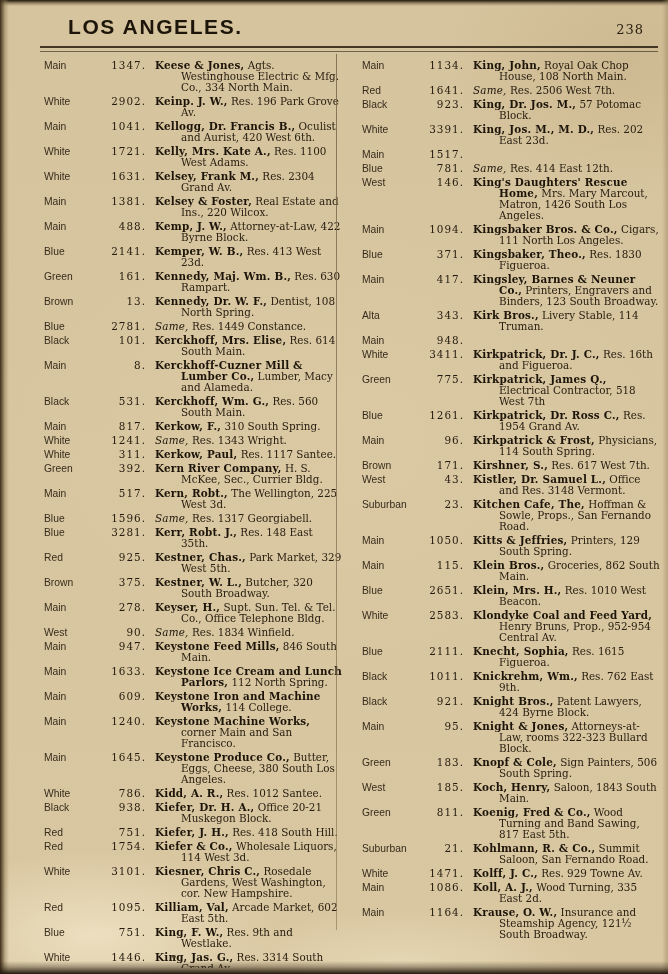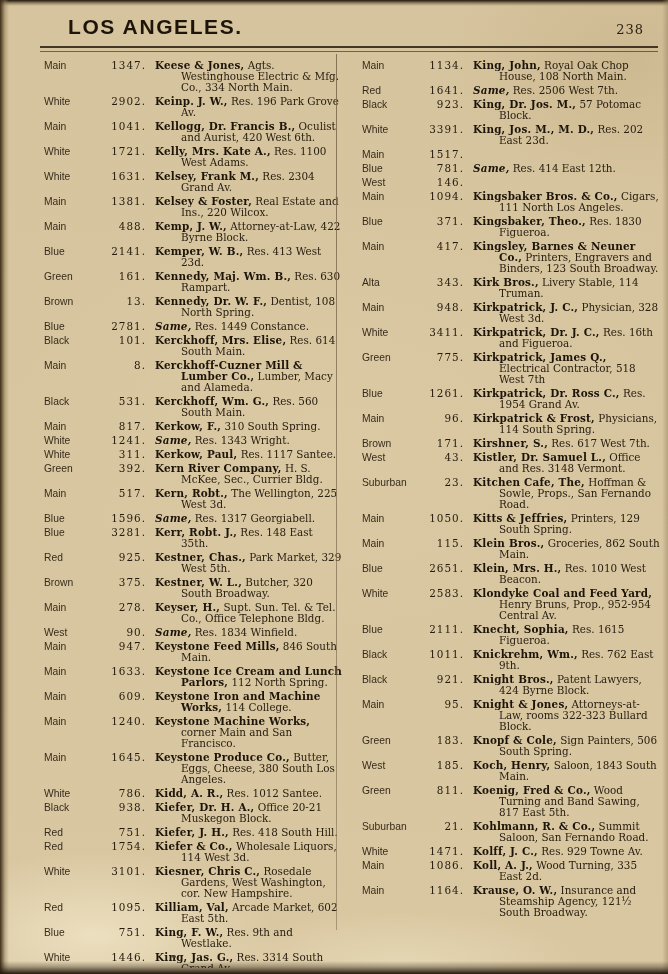--- a/index.html
+++ b/index.html
@@ -41,21 +41,21 @@
 
   .entry { display: flex; margin-bottom: 3px;
            font-size: 10.4px; line-height: 11px; }
   .exch  { flex: none; width: 54px; font-family: "Liberation Sans", sans-serif;
            font-size: 10.3px; color: #372c1c; }
   .num   { flex: none; width: 48px; text-align: right; margin-right: 9px;
            letter-spacing: 1px; color: #241b0e; }
   .txt   { flex: 1; min-width: 0; padding-left: 26px; text-indent: -26px;
            color: #2a2012; }
   .nm    { font-weight: bold; color: #1d150a; letter-spacing: .2px; }
-  .nm.same { font-weight: bold; font-style: italic; }
+  .nm.same { font-weight: normal; font-style: italic; }
 
   .speck { position: absolute; left: 172px; top: 955px; width: 4px; height: 3px;
            background: #4a3b26; border-radius: 50%; }
 </style>
 </head>
 <body>
 
 <div class="edge-top"></div>
 <div class="edge-left"></div>
 <div class="edge-right"></div>
@@ -331,20 +331,21 @@
 
   <div class="entry">
     <span class="exch">Blue</span>
     <span class="num">781.</span>
     <span class="txt"><span class="nm same">Same,</span><span class="detail"> Res. 414 East 12th.</span></span>
   </div>
 
   <div class="entry">
     <span class="exch">West</span>
     <span class="num">146.</span>
+    <span class="txt"><span class="nm">King's Daughters' Rescue Home,</span><span class="detail"> Mrs. Mary Marcout, Matron, 1426 South Los Angeles.</span></span>
   </div>
 
   <div class="entry">
     <span class="exch">Main</span>
     <span class="num">1094.</span>
     <span class="txt"><span class="nm">Kingsbaker Bros. &amp; Co.,</span><span class="detail"> Cigars, 111 North Los Angeles.</span></span>
   </div>
 
   <div class="entry">
     <span class="exch">Blue</span>
@@ -360,21 +361,20 @@
 
   <div class="entry">
     <span class="exch">Alta</span>
     <span class="num">343.</span>
     <span class="txt"><span class="nm">Kirk Bros.,</span><span class="detail"> Livery Stable, 114 Truman.</span></span>
   </div>
 
   <div class="entry">
     <span class="exch">Main</span>
     <span class="num">948.</span>
-    <span class="txt"><span class="nm">Kirkpatrick, J. C.,</span><span class="detail"> Physician, 328 West 3d.</span></span>
   </div>
 
   <div class="entry">
     <span class="exch">White</span>
     <span class="num">3411.</span>
     <span class="txt"><span class="nm">Kirkpatrick, Dr. J. C.,</span><span class="detail"> Res. 16th and Figueroa.</span></span>
   </div>
 
   <div class="entry">
     <span class="exch">Green</span>

